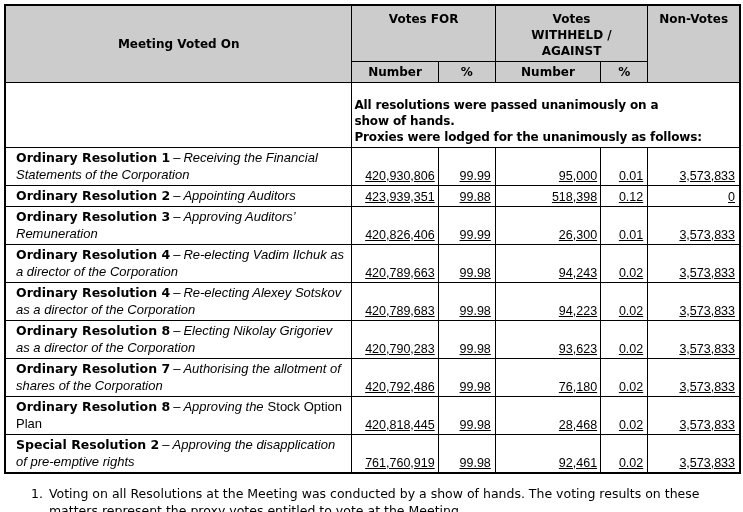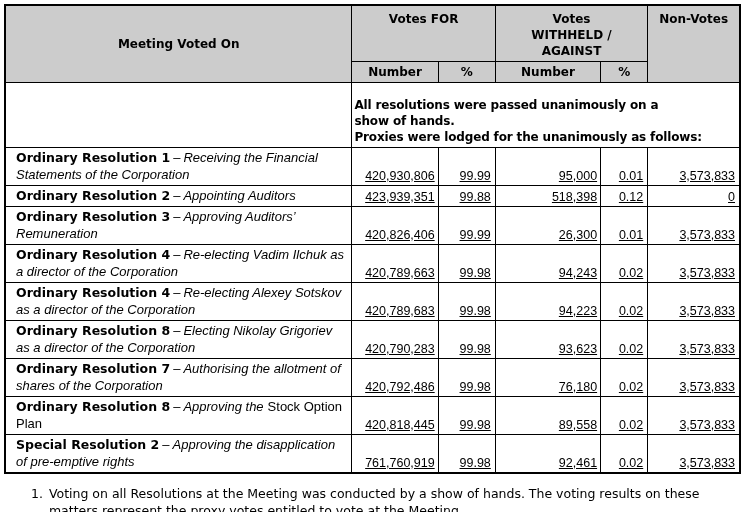--- a/index.html
+++ b/index.html
@@ -210,21 +210,21 @@
       <td class="num pct">99.98</td>
       <td class="num">76,180</td>
       <td class="num pct">0.02</td>
       <td class="num pct">3,573,833</td>
     </tr>
 
     <tr>
       <td class="matter"><span class="lbl">Ordinary Resolution 8</span><span class="sep">–</span><span class="desc-i">Approving the</span><span class="desc-r">Stock Option Plan</span></td>
       <td class="num">420,818,445</td>
       <td class="num pct">99.98</td>
-      <td class="num">89,558</td>
+      <td class="num">28,468</td>
       <td class="num pct">0.02</td>
       <td class="num pct">3,573,833</td>
     </tr>
 
     <tr>
       <td class="matter"><span class="lbl">Special Resolution 2</span><span class="sep">–</span><span class="desc-i">Approving the disapplication of pre-emptive rights</span><span class="desc-r"></span></td>
       <td class="num">761,760,919</td>
       <td class="num pct">99.98</td>
       <td class="num">92,461</td>
       <td class="num pct">0.02</td>

